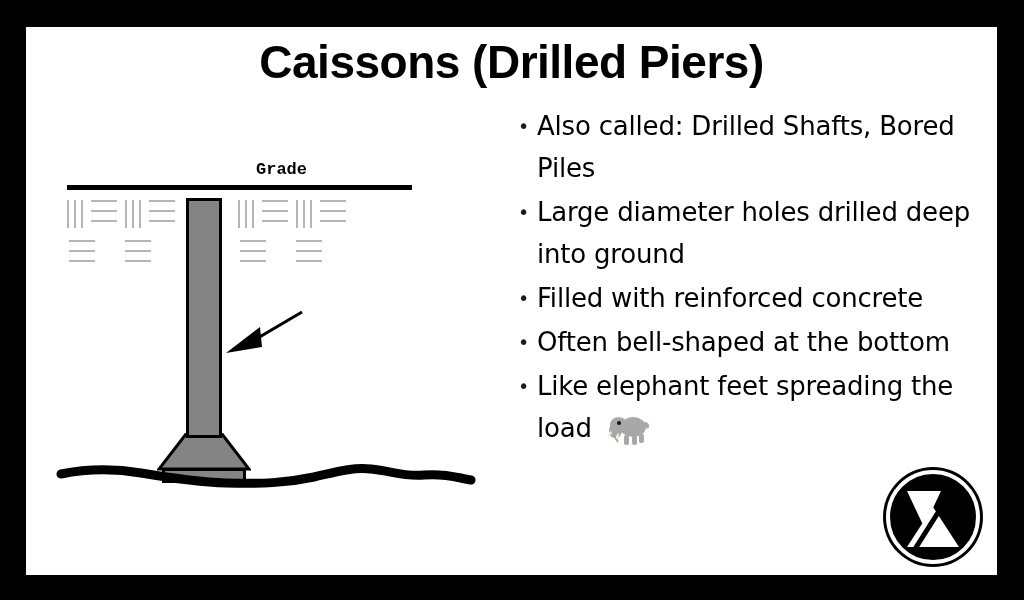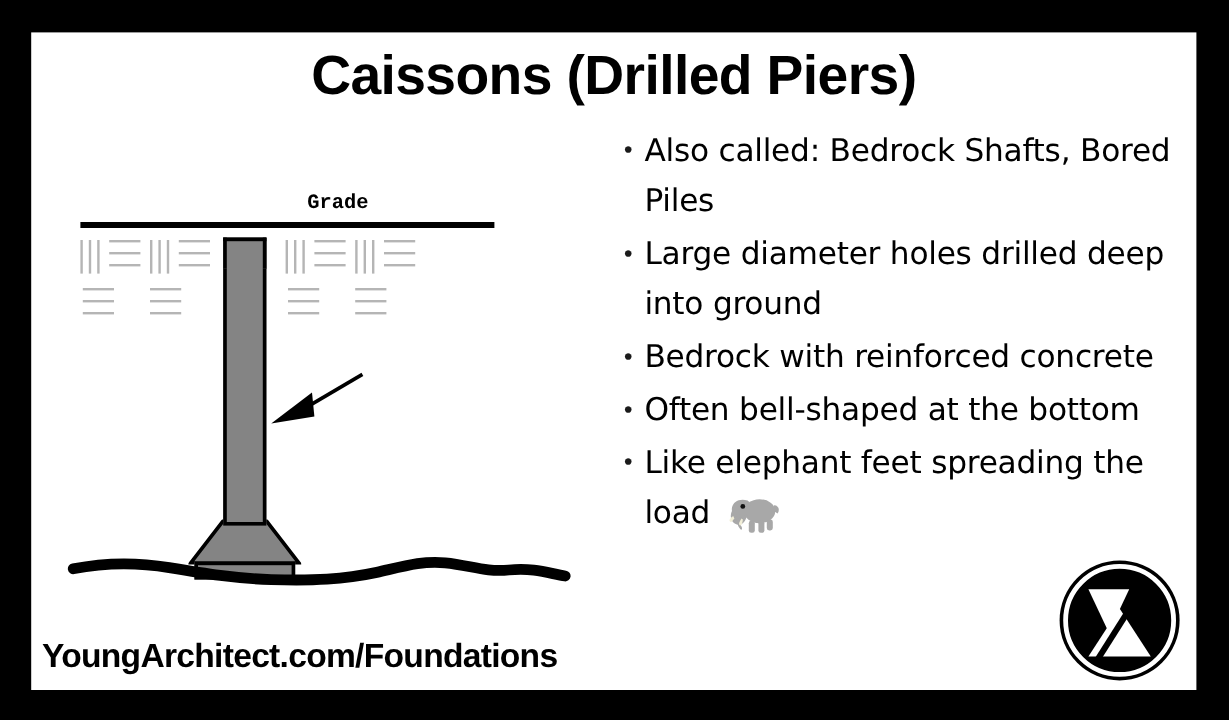--- a/index.html
+++ b/index.html
@@ -303,29 +303,29 @@
       <svg id="callout-arrow" viewBox="0 0 90 50">
         <line x1="86" y1="5" x2="35" y2="35" stroke="#000000" stroke-width="3"></line>
         <polygon points="10,46 44,20 46,40" fill="#000000"></polygon>
       </svg>
 
     </div>
 
     <div id="bullet-list">
       <div class="bullet-row">
         <span class="bullet-dot">•</span>
-        <span class="bullet-text">Also called: Bedrock Shafts, Bored Piles</span>
+        <span class="bullet-text">Also called: Drilled Shafts, Bored Piles</span>
       </div>
       <div class="bullet-row">
         <span class="bullet-dot">•</span>
         <span class="bullet-text">Large diameter holes drilled deep into ground</span>
       </div>
       <div class="bullet-row">
         <span class="bullet-dot">•</span>
-        <span class="bullet-text">Bedrock with reinforced concrete</span>
+        <span class="bullet-text">Filled with reinforced concrete</span>
       </div>
       <div class="bullet-row">
         <span class="bullet-dot">•</span>
         <span class="bullet-text">Often bell-shaped at the bottom</span>
       </div>
       <div class="bullet-row">
         <span class="bullet-dot">•</span>
         <span class="bullet-text"><span>Like elephant feet spreading the load </span><span class="elephant-wrap"><svg width="44" height="34" viewBox="0 0 44 34">
                 <g fill="#a8a8a8">
                   <ellipse cx="27" cy="14" rx="13" ry="10"></ellipse>
@@ -337,21 +337,20 @@
                   <path d="M39 9 C43 9 44 13 42 16 L39 14 Z"></path>
                   <path d="M8 17 C7 22 9 27 11 29 C12 30 13 29 12 27 C10 24 9 21 10 17 Z"></path>
                 </g>
                 <path d="M5 18 C2 20 1 22 3 23 C4 23 5 21 6 20 Z" fill="#f2efd8"></path>
                 <path d="M12 20 C10 23 9 25 11 26 C12 26 13 23 13 21 Z" fill="#f2efd8"></path>
                 <circle cx="13" cy="10" r="2" fill="#111111"></circle>
               </svg></span></span>
       </div>
     </div>
 
-    <div id="footer-url">YoungArchitect.com/Foundations</div>
 
     <svg id="brand-logo" viewBox="0 0 104 104">
       <circle cx="52" cy="52" r="50" fill="#000000"></circle>
       <circle cx="52" cy="52" r="45" fill="none" stroke="#ffffff" stroke-width="4"></circle>
       <circle cx="52" cy="52" r="39" fill="#000000"></circle>
       <polygon points="26,26 60,26 43,62" fill="#ffffff"></polygon>
       <polygon points="52,42 78,82 26,82" fill="#ffffff"></polygon>
       <line x1="72" y1="24" x2="34" y2="84" stroke="#000000" stroke-width="5"></line>
     </svg>
 

